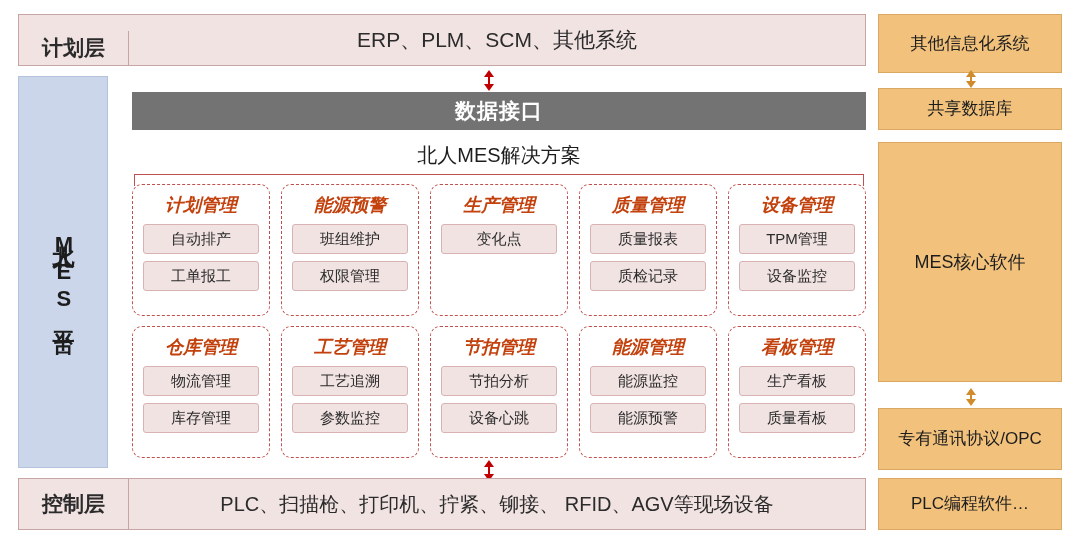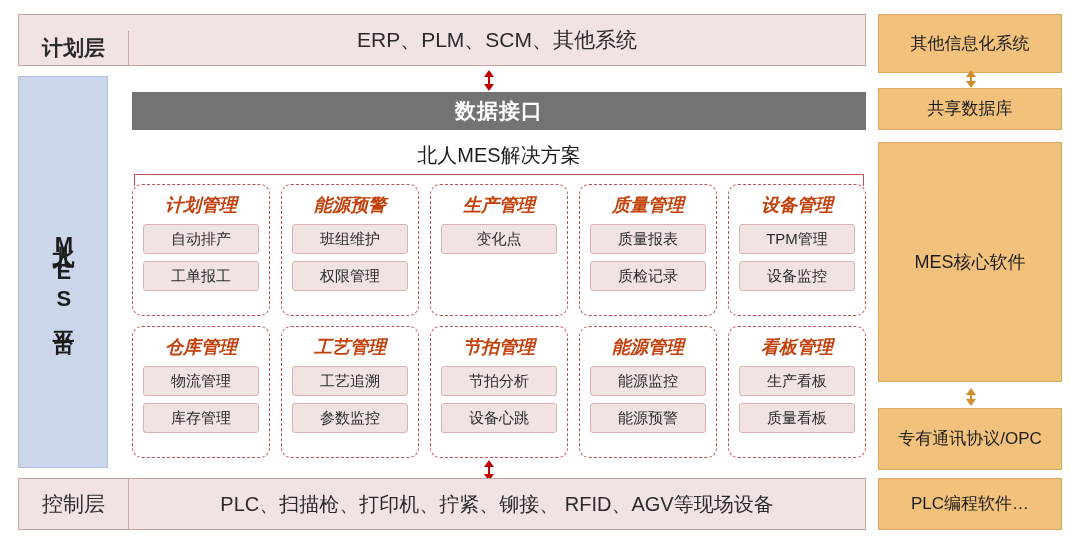--- a/index.html
+++ b/index.html
@@ -65,21 +65,21 @@
     display: flex;
     align-items: stretch;
     box-sizing: border-box;
   }
   .ctrl-label {
     width: 110px;
     display: flex;
     align-items: center;
     justify-content: center;
     font-size: 21px;
-    font-weight: normal;
+    font-weight: bold;
     color: #2b2b2b;
     border-right: 1px solid #c8a5a5;
     box-sizing: border-box;
   }
   .ctrl-text {
     flex: 1;
     display: flex;
     align-items: center;
     justify-content: center;
     font-size: 20px;

